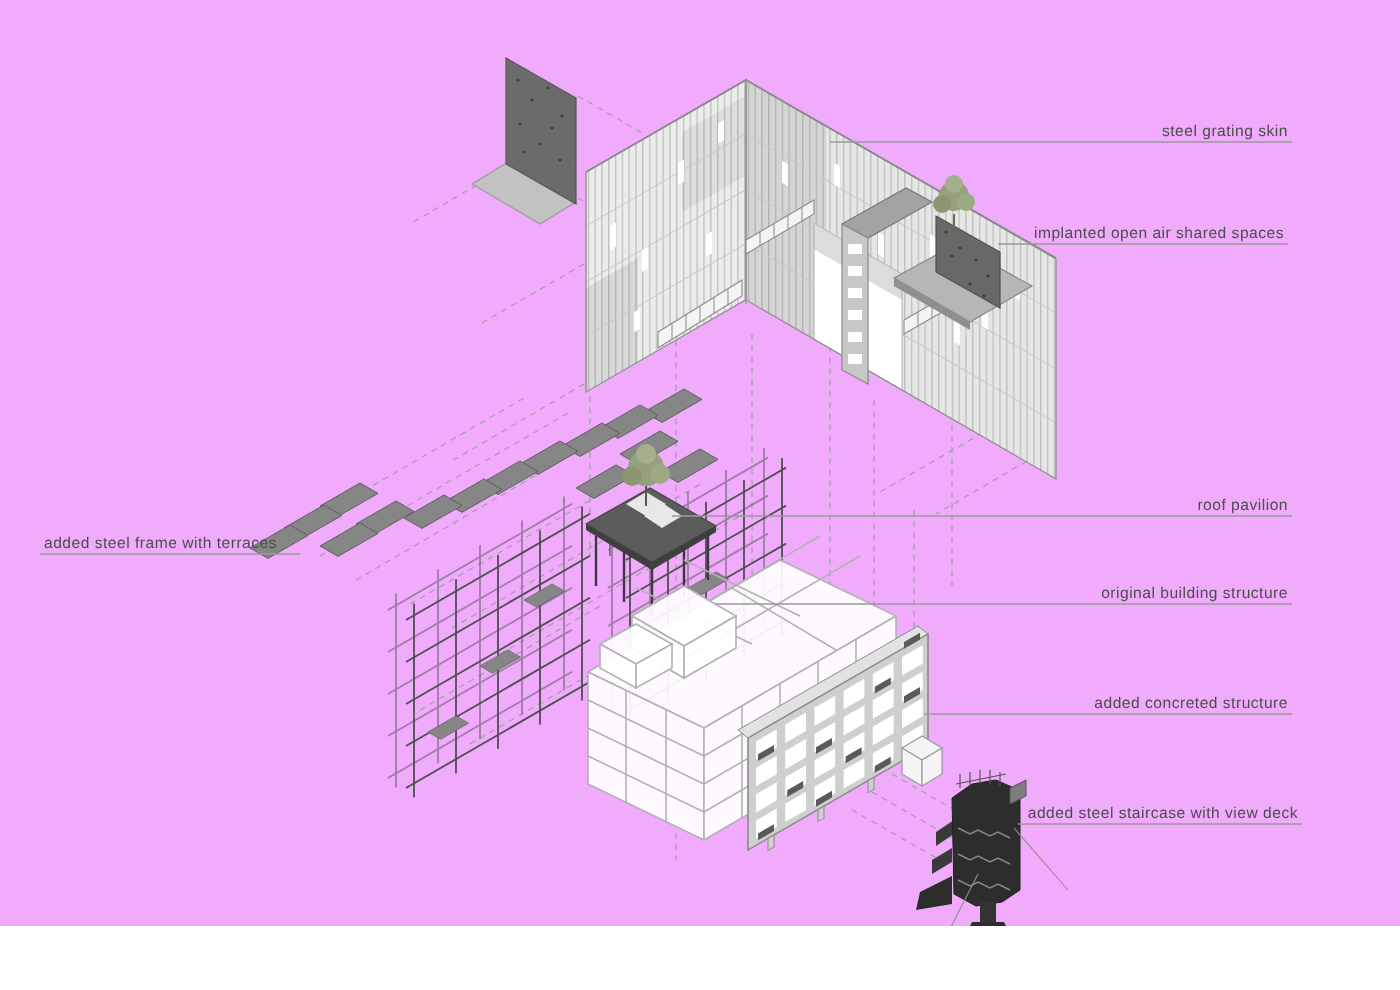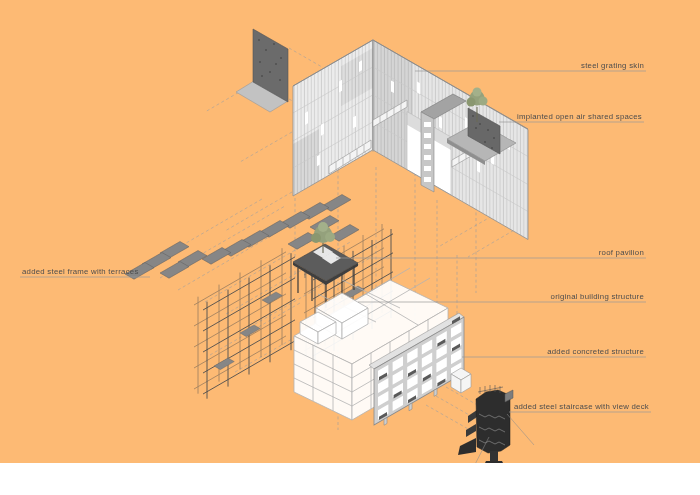--- a/index.html
+++ b/index.html
@@ -1,16 +1,16 @@
 <!DOCTYPE html>
 <html><head>
 <meta charset="utf-8">
 <style>
   html,body{margin:0;padding:0;background:#ffffff;}
-  .canvas{width:700px;height:463px;position:relative;background:#fdba74;overflow:hidden;
+  .canvas{width:700px;height:463px;position:relative;background:#f0abfc;overflow:hidden;
           font-family:"Liberation Sans",sans-serif;}
   svg{display:block;}
   .dash{stroke:#a0a0a0;stroke-width:.6;stroke-dasharray:3 2.6;fill:none;}
   .lead{stroke:#9a9a9a;stroke-width:.7;}
   .thin{stroke:#8f8f8f;stroke-width:.55;}
   .lbl{font-family:"Liberation Sans",sans-serif;font-size:7.8px;fill:#4d4d4d;letter-spacing:.25px;}
   .edge{stroke:#8a8a8a;stroke-width:.9;fill:none;}
   .edgeL{stroke:#9a9a9a;stroke-width:.6;fill:none;}
   .wire{stroke:#b2b2b2;stroke-width:.8;fill:none;}
   .wireF{stroke:#b2b2b2;stroke-width:.8;fill:#ffffff;fill-opacity:.93;}

